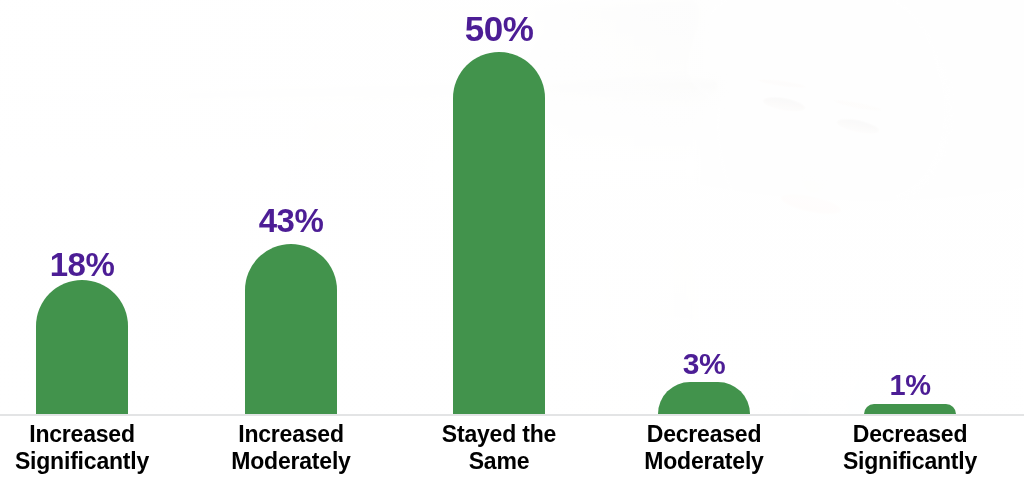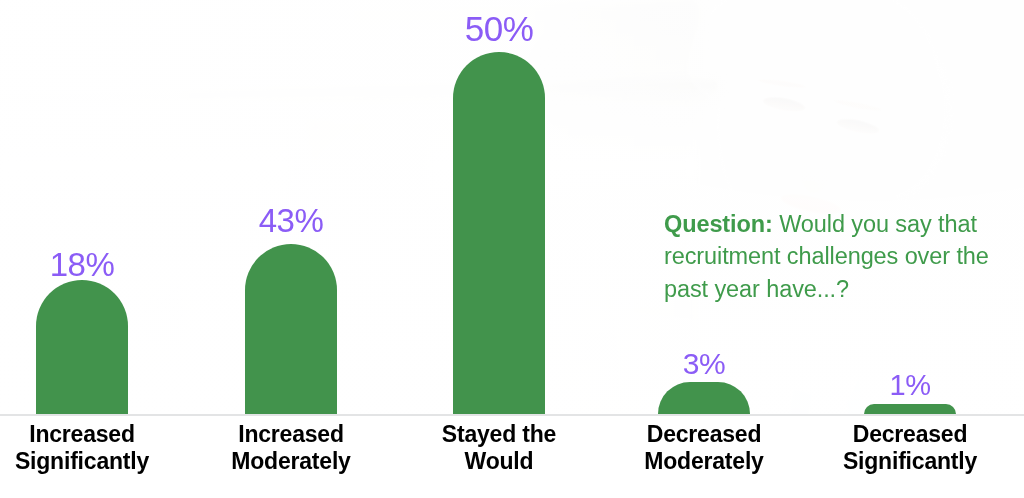--- a/index.html
+++ b/index.html
@@ -168,22 +168,22 @@
   .bar {
     position: absolute;
     bottom: 0;
     background: #42934c;
     border-radius: 46px 46px 0 0;
   }
   .bar-value {
     position: absolute;
     width: 180px;
     text-align: center;
-    font-weight: normal;
-    color: #8b5cf6;
+    font-weight: bold;
+    color: #4c1d95;
     letter-spacing: -0.5px;
   }
   .bar-label {
     position: absolute;
     width: 210px;
     text-align: center;
     font-weight: bold;
     color: #000000;
     line-height: 1.18;
     font-size: 23px;
@@ -256,21 +256,21 @@
         <div>Increased</div>
         <div>Moderately</div>
       </div>
     </div>
 
     <div>
       <div class="bar-value" style="left:409px; top:9px; font-size:35px;">50%</div>
       <div class="bar" style="left:453px; width:92px; height:362px; bottom:84px;"></div>
       <div class="bar-label" style="left:394px; top:421px;text-align:center;">
         <div>Stayed the</div>
-        <div>Would</div>
+        <div>Same</div>
       </div>
     </div>
 
     <div>
       <div class="bar-value" style="left:614px; top:347px; font-size:30px;">3%</div>
       <div class="bar" style="left:658px; width:92px; height:32px; bottom:84px;"></div>
       <div class="bar-label" style="left:599px; top:421px;">
         <div>Decreased</div>
         <div>Moderately</div>
       </div>
@@ -280,17 +280,14 @@
       <div class="bar-value" style="left:820px; top:369px; font-size:29px;">1%</div>
       <div class="bar" style="left:864px; width:92px; height:10px; bottom:84px; border-radius:40px 40px 0 0;"></div>
       <div class="bar-label" style="left:805px; top:421px;">
         <div>Decreased</div>
         <div>Significantly</div>
       </div>
     </div>
 
   </div>
 
-  <div class="question">
-    <span class="q-strong">Question:</span><span> Would you say that recruitment challenges over the past year have...?</span>
-  </div>
 
 </div>
 
 </body></html>

